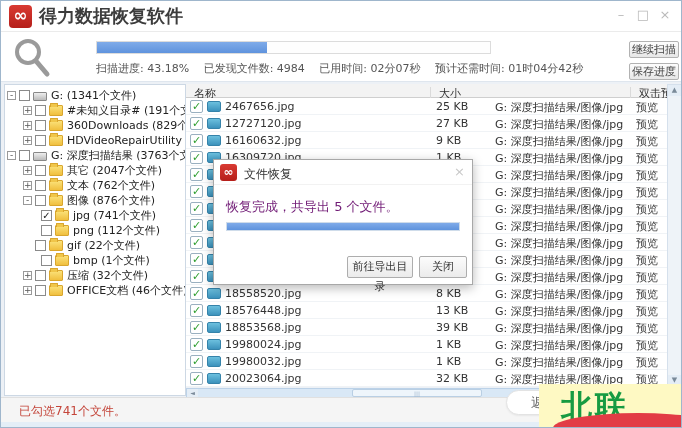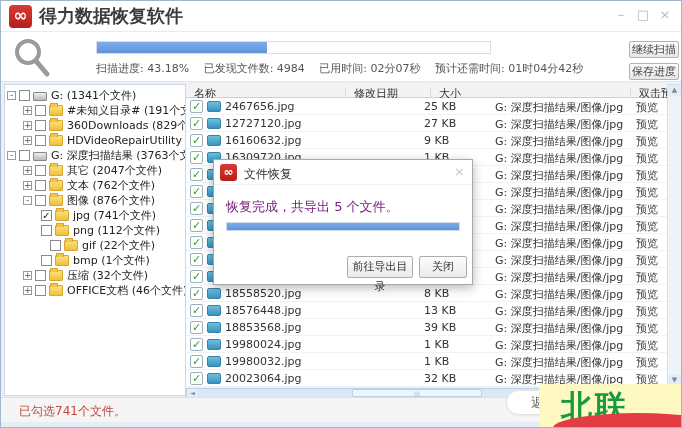--- a/index.html
+++ b/index.html
@@ -61,21 +61,21 @@
   .hc-path{left:304px;width:140px;margin-top:22px;}
   .hc-prev{left:444px;width:37px;}
   .tbody{position:absolute;left:185px;top:16px;width:481px;height:289px;background:#fff;overflow:hidden;}
   .frow{position:relative;height:17px;border-bottom:1px solid #f0f3f6;background:#fff;}
   .rcb{position:absolute;left:4px;top:2px;width:13px;height:13px;border:1px solid #9ab0c0;
        border-radius:2px;background:#fff;color:#2e9e2e;font-weight:bold;font-size:11px;
        line-height:11px;text-align:center;cursor:pointer;}
   .ficon{position:absolute;left:21px;top:3px;width:14px;height:11px;border-radius:2px;
          background:linear-gradient(#6cc0de,#3c92bc);border:1px solid #3583aa;}
   .fname{position:absolute;left:39px;top:2px;font-size:11px;color:#333;white-space:nowrap;}
-  .fsize{position:absolute;left:238px;top:2px;font-size:11px;color:#333;white-space:nowrap;}
+  .fsize{position:absolute;left:250px;top:2px;font-size:11px;color:#333;white-space:nowrap;}
   .fpath{position:absolute;left:309px;top:2px;font-size:11px;color:#333;white-space:nowrap;}
   .fprev{position:absolute;left:450px;top:2px;font-size:11px;color:#444;cursor:pointer;}
 
   
   .vscroll{position:absolute;left:666px;top:2px;width:15px;height:303px;background:#eef3f8;
            border:1px solid #d5e0ec;}
   .varrow{position:absolute;left:0;width:13px;height:11px;font-size:7px;line-height:11px;
           text-align:center;color:#7a8a99;background:#e4edf6;cursor:pointer;}
   .va-up{top:0;} .va-down{bottom:0;}
   .hscroll{position:absolute;left:185px;top:306px;width:481px;height:10px;background:#d9e8f6;
@@ -207,21 +207,21 @@
     <span class="tcb">✓</span>
     <span class="ticon folder"></span>
     <span class="tlabel">jpg  (741个文件)</span>
   </div>
         <div class="titem" style="padding-left: 24px;">
     <span class="exp" style="visibility: hidden;"></span>
     <span class="tcb"></span>
     <span class="ticon folder"></span>
     <span class="tlabel">png  (112个文件)</span>
   </div>
-        <div class="titem" style="padding-left: 33px;">
+        <div class="titem" style="padding-left: 18px;">
     <span class="exp" style="visibility: hidden;"></span>
     <span class="tcb"></span>
     <span class="ticon folder"></span>
     <span class="tlabel">gif  (22个文件)</span>
   </div>
         <div class="titem" style="padding-left: 24px;">
     <span class="exp" style="visibility: hidden;"></span>
     <span class="tcb"></span>
     <span class="ticon folder"></span>
     <span class="tlabel">bmp  (1个文件)</span>
@@ -235,21 +235,20 @@
         <div class="titem" style="padding-left: 18px;">
     <span class="exp">+</span>
     <span class="tcb"></span>
     <span class="ticon folder"></span>
     <span class="tlabel">OFFICE文档  (46个文件)</span>
   </div>
       </div>
 
     <div class="thead">
       <div class="hcell hc-name">名称</div>
-      <div class="hcell hc-date">修改日期</div>
       <div class="hcell hc-size">大小</div>
       <div class="hcell hc-path">路径</div>
       <div class="hcell hc-prev">双击预览</div>
     </div>
     <div class="tbody">
         <div class="frow">
     <span class="rcb">✓</span>
     <span class="ficon"></span>
     <span class="fname">2467656.jpg</span>
     <span class="fsize">25 KB</span>

